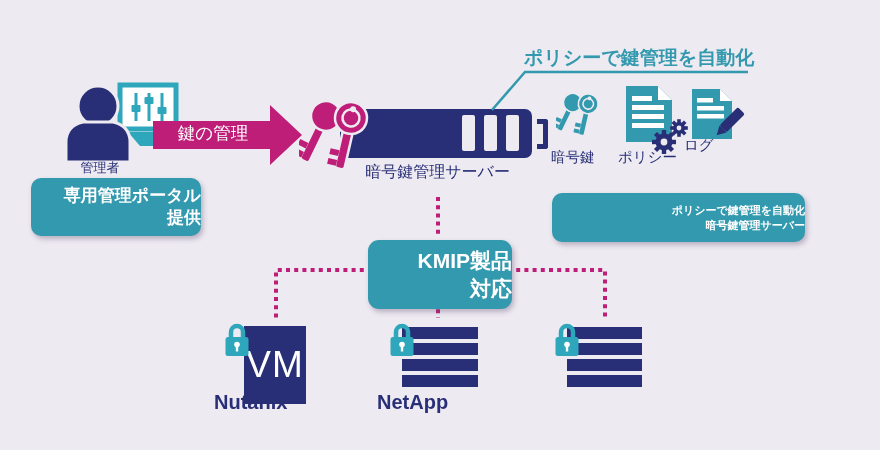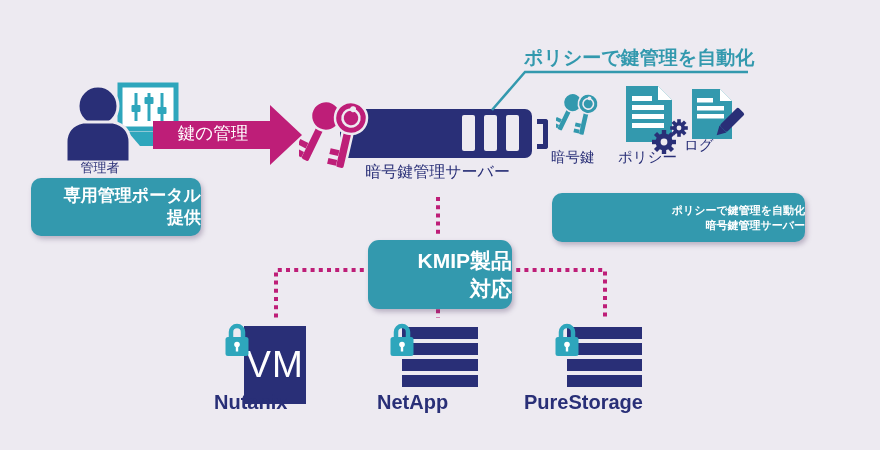--- a/index.html
+++ b/index.html
@@ -218,15 +218,14 @@
     <div class="bar"></div>
     <div class="bar"></div>
     <div class="bar"></div>
   </div>
   <svg class="abs" style="left:552px;top:321px;z-index:4" width="30" height="37" viewBox="0 0 30 37">
     <path d="M9,18 V11 a6,6 0 0 1 12,0 V18" fill="none" style="stroke:var(--teal_bright);stroke-width:4.5"></path>
     <rect x="3.5" y="16" width="23" height="19" rx="2.5" style="fill:var(--teal_bright)"></rect>
     <circle cx="15" cy="23.5" r="2.8" class="fill-white"></circle>
     <rect x="13.8" y="25" width="2.4" height="5.5" class="fill-white"></rect>
   </svg>
-  <div class="product-label" style="left:524px;top:391px;width:160px">PureStorage</div>
 
 </div>
 
 </body></html>

